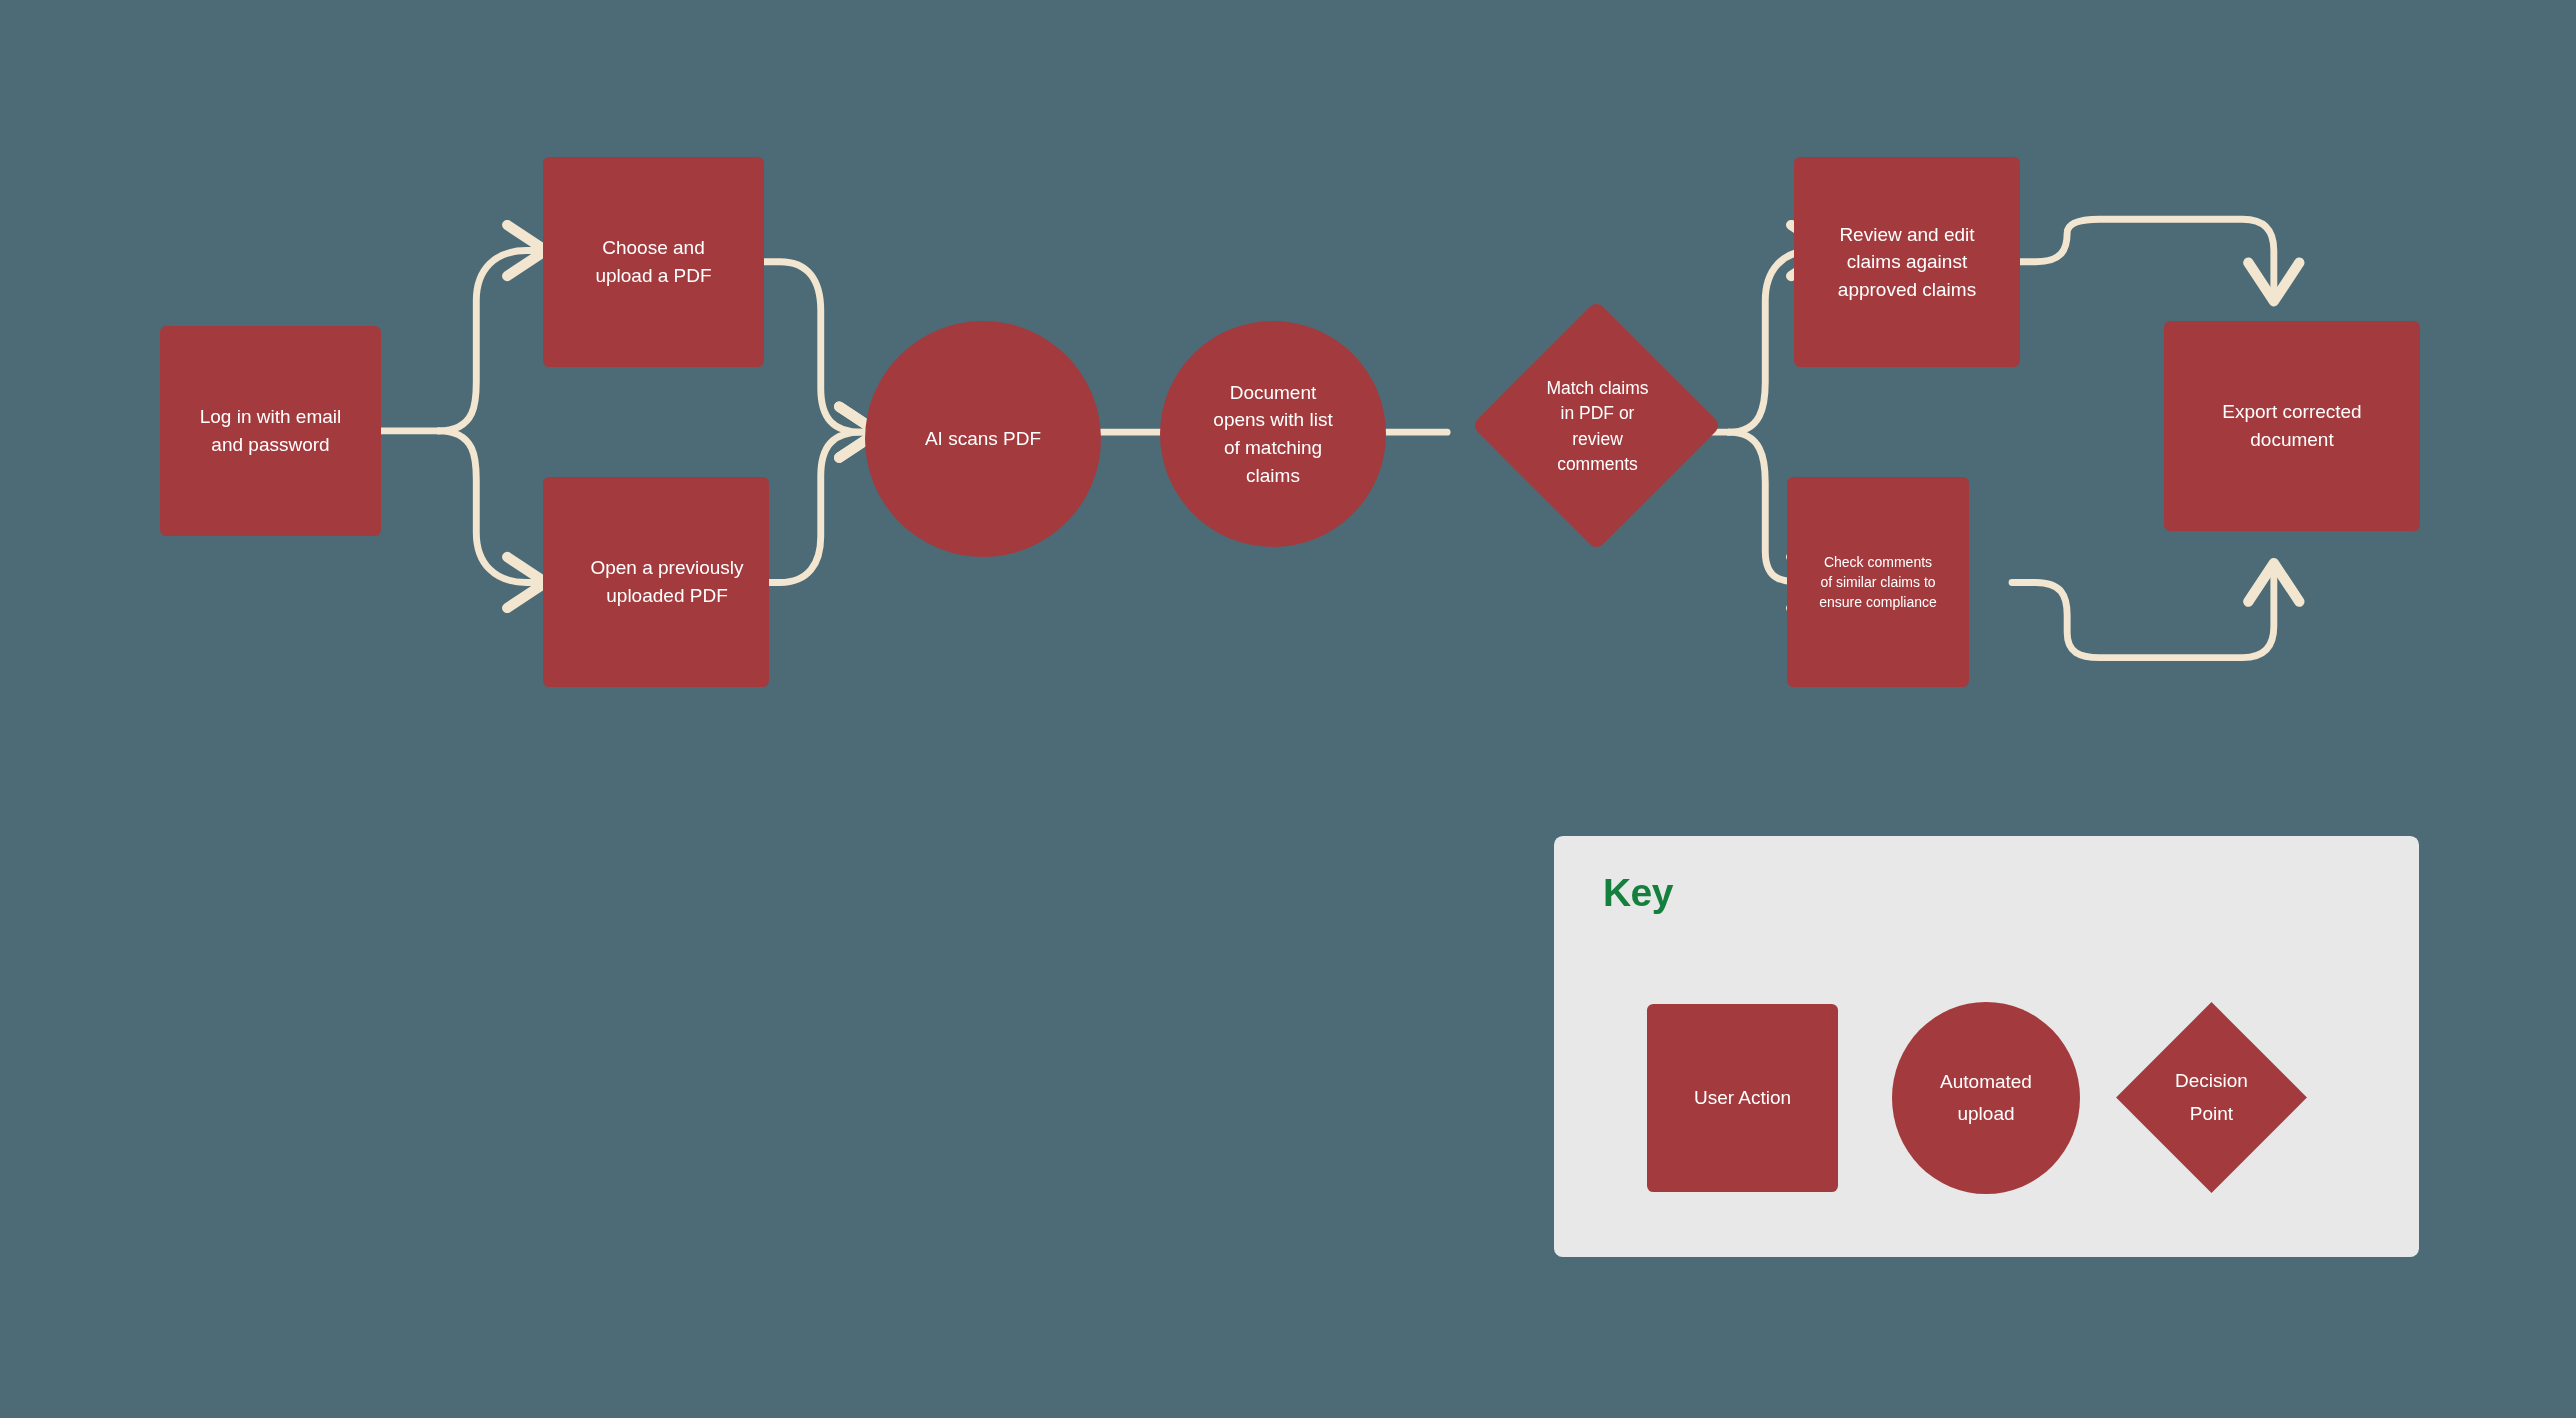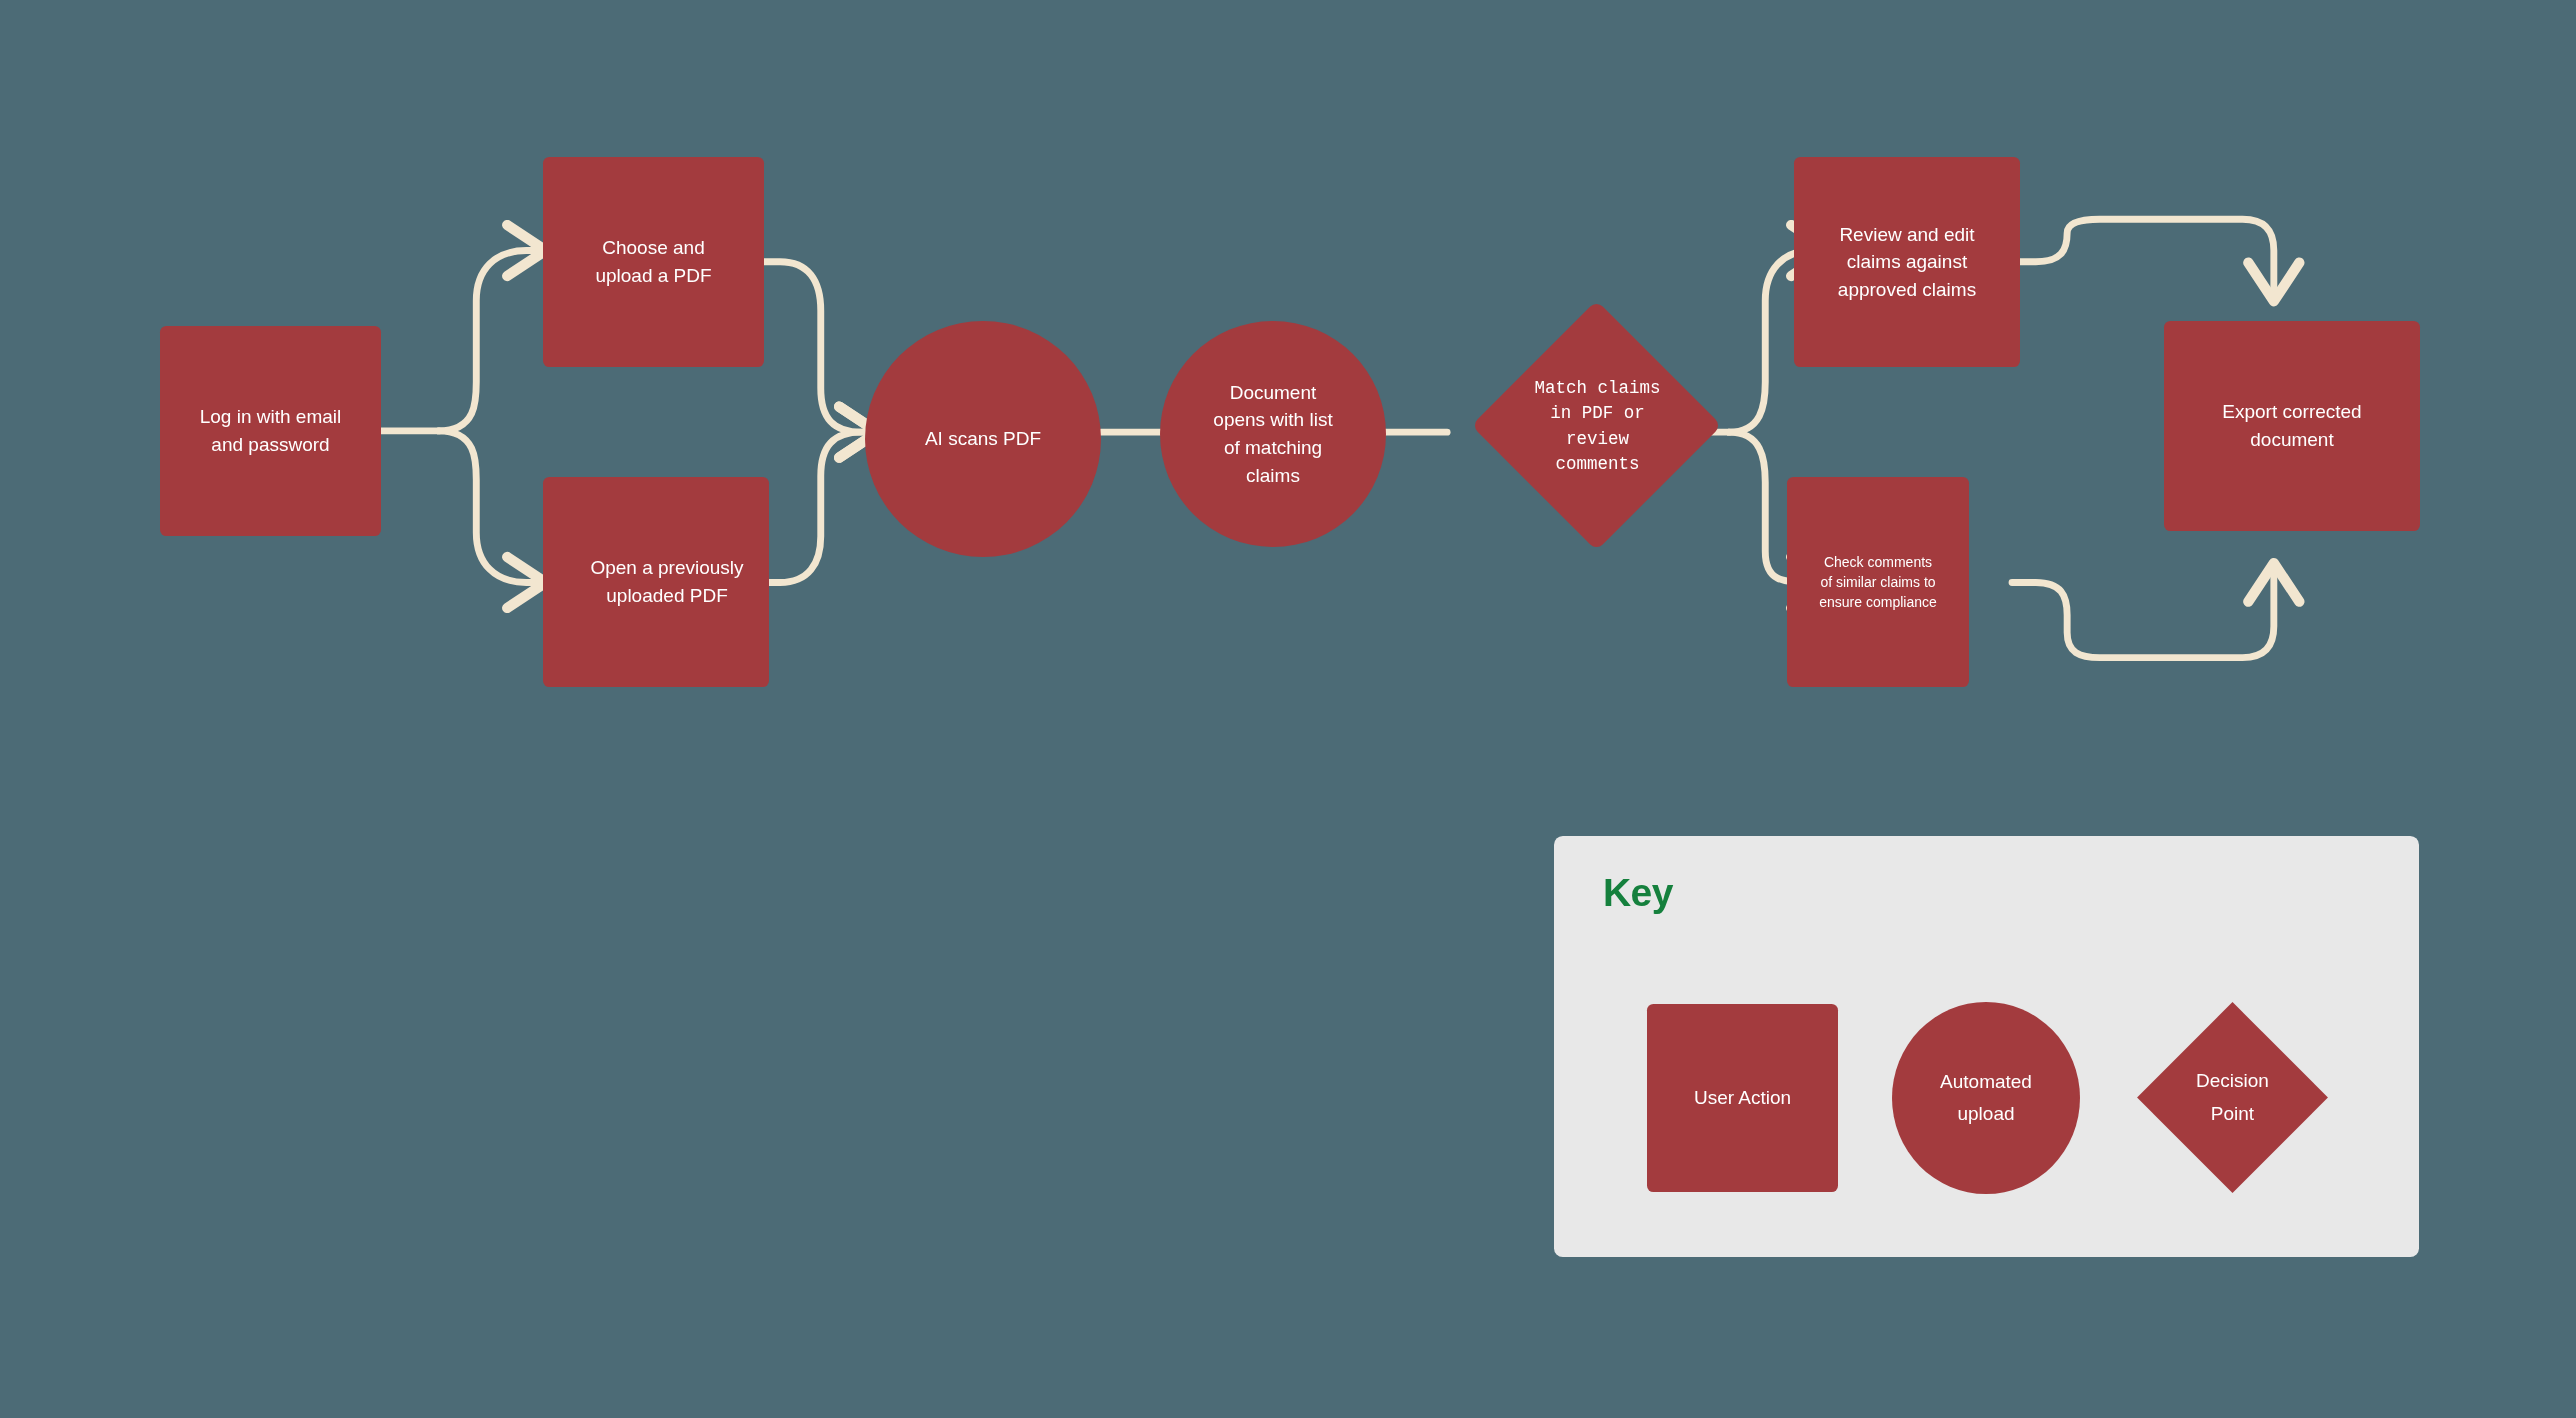--- a/index.html
+++ b/index.html
@@ -56,21 +56,20 @@
     left: 0; top: 0;
     width: 100%;
     height: 100%;
     background: #a33b3e;
     transform: rotate(45deg);
     border-radius: 8.8px;
   }
   .shape-diamond .label {
     position: relative;
     z-index: 2;
-    font-family: Liberation Mono, monospace;
   }
 
   
   #key-panel {
     position: absolute;
     left: 1554px;
     top: 836px;
     width: 865px;
     height: 421px;
     background: #e8e8e8;
@@ -106,21 +105,21 @@
   }
   #key-automated {
     left: 338px;
     top: 166px;
     width: 188px;
     height: 192px;
     background: #a33b3e;
     border-radius: 50%;
   }
   #key-decision {
-    left: 583px;
+    left: 562px;
     top: 166px;
     width: 191px;
     height: 191px;
   }
   #key-decision .kdia-bg {
     position: absolute;
     left: 50%;
     top: 50%;
     width: 135px;
     height: 135px;

